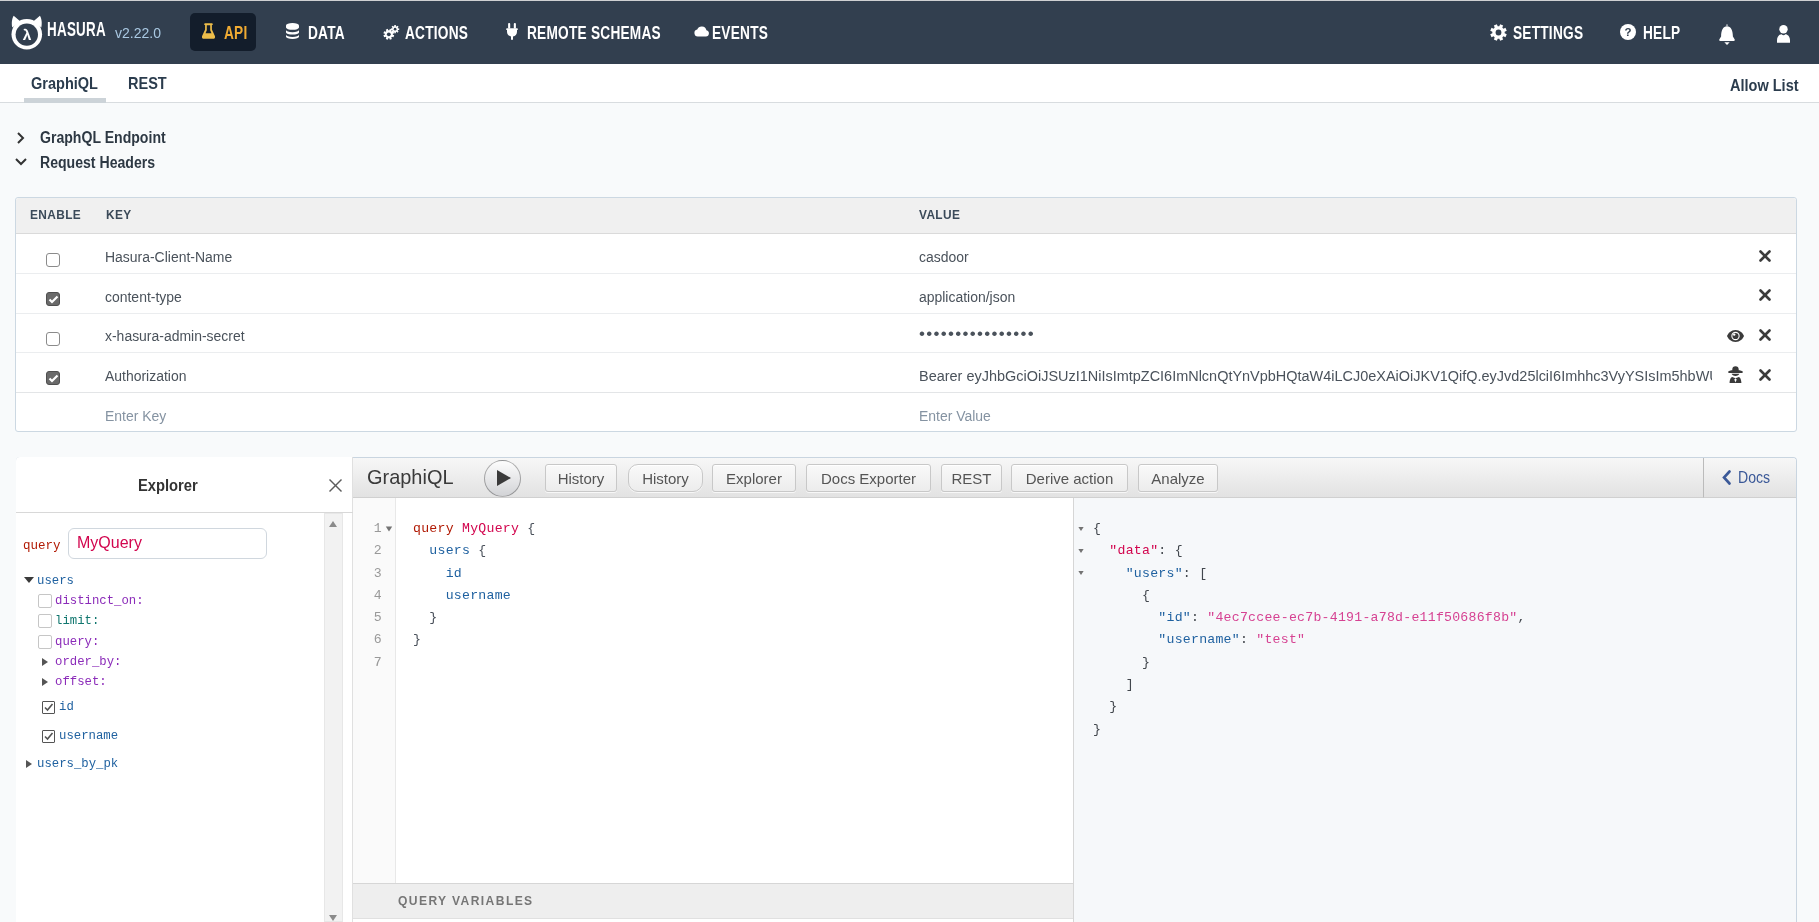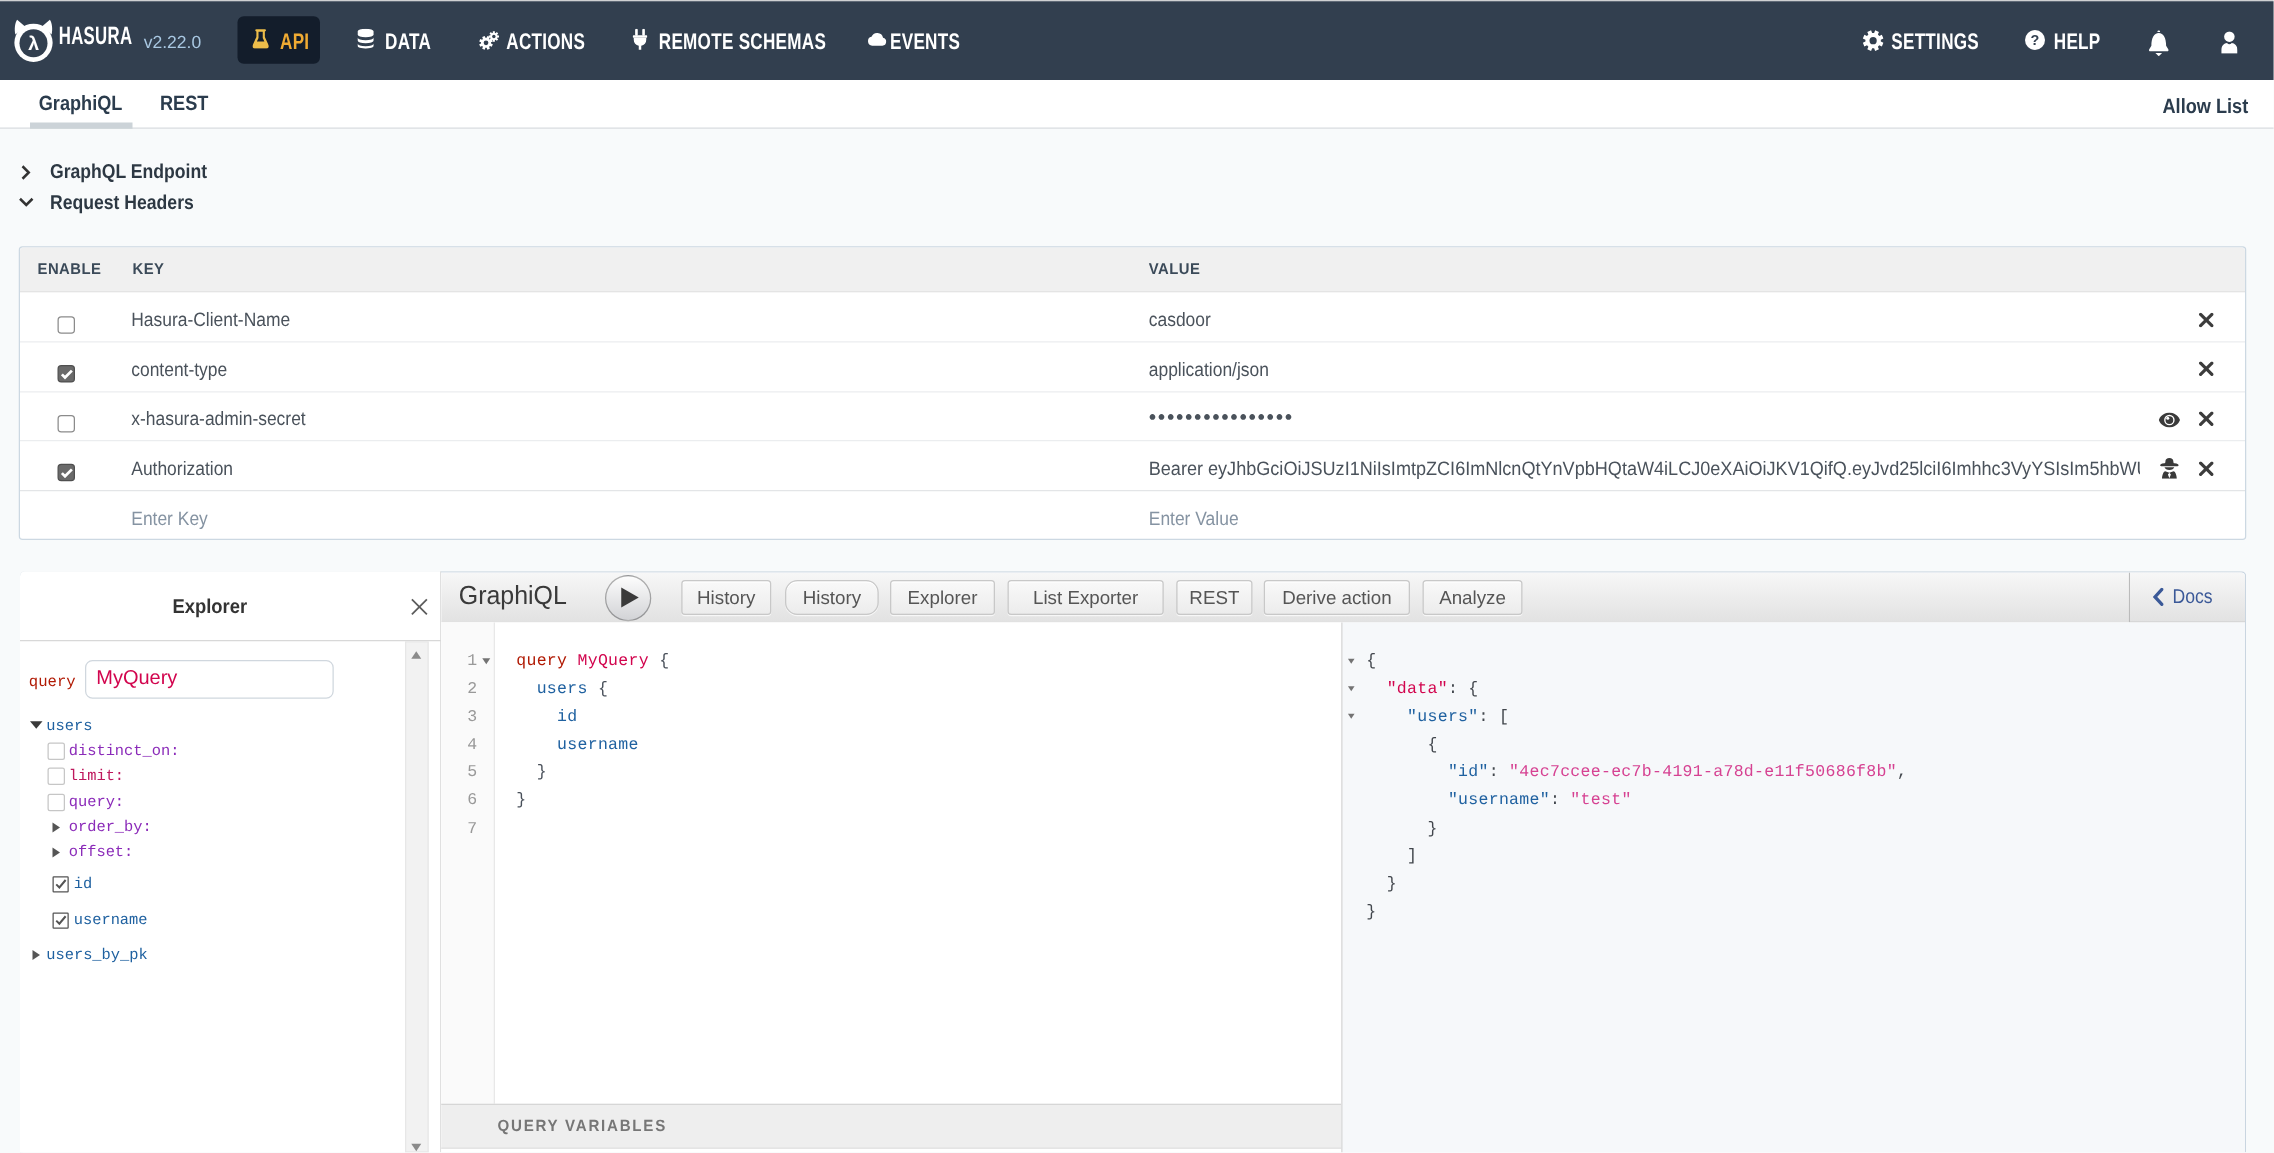--- a/index.html
+++ b/index.html
@@ -176,21 +176,21 @@
 
 <div class="abs" style="left:16px;top:457px;width:1781px;height:465px;background:#fff;border:1px solid #c9d5e0;border-bottom:none;border-radius:4px 4px 0 0;"></div>
 
 <div class="abs" style="left:353px;top:458px;width:1443px;height:40px;background:linear-gradient(#f7f7f7,#e2e2e2);border-bottom:1px solid #d0d0d0;border-radius:0 4px 0 0;"></div>
 <span class="abs" style="left:367px;top:465px;font-size:21px;color:#3a3a3a;transform:scaleX(0.95);transform-origin:left center;">GraphiQL</span>
 <div class="abs" style="left:484px;top:459.5px;width:37px;height:37px;border-radius:50%;background:linear-gradient(#fdfdfd,#d2d3d6);border:1px solid rgba(0,0,0,0.3);"></div>
 <div class="abs" style="left:497px;top:469.5px;width:0;height:0;border-top:8.5px solid transparent;border-bottom:8.5px solid transparent;border-left:14px solid #3a3a3a;"></div>
 <div class="tbtn" style="left:545px;width:72px;">History</div>
 <div class="tbtn" style="left:628px;width:75px;border-radius:10px;">History</div>
 <div class="tbtn" style="left:712px;width:84px;">Explorer</div>
-<div class="tbtn" style="left:806px;width:125px;">List Exporter</div>
+<div class="tbtn" style="left:806px;width:125px;">Docs Exporter</div>
 <div class="tbtn" style="left:941px;width:61px;">REST</div>
 <div class="tbtn" style="left:1011px;width:117px;">Derive action</div>
 <div class="tbtn" style="left:1138px;width:80px;">Analyze</div>
 
 <div class="abs" style="left:1703px;top:458px;width:93px;height:40px;background:linear-gradient(#f7f7f7,#e2e2e2);border-bottom:1px solid #d0d0d0;border-left:1px solid #bbb;border-radius:0 4px 0 0;"></div>
 <svg class="abs" style="left:1722px;top:470px;" width="9" height="15" viewBox="0 0 9 15">
     <polyline points="7.5,1.5 2,7.5 7.5,13.5" fill="none" stroke="#3B5998" stroke-width="2.6" stroke-linecap="round"></polyline>
   </svg>
 <span class="abs" style="left:1738px;top:469px;font-size:16px;color:#3B5998;transform:scaleX(0.88);transform-origin:left center;">Docs</span>
 
@@ -204,21 +204,21 @@
 
 <span class="abs mono" style="left:23px;top:539px;font-size:12.5px;color:#B11A04;">query</span>
 <div class="abs" style="left:68px;top:528px;width:199px;height:31px;background:#fff;border:1px solid #d0d7de;border-radius:6px;"></div>
 <span class="abs" style="left:77px;top:534px;font-size:16px;color:#D2054E;transform:scaleX(1.0);transform-origin:left center;">MyQuery</span>
 
 <div class="abs" style="left:24px;top:577px;width:0;height:0;border-left:5px solid transparent;border-right:5px solid transparent;border-top:6.5px solid #3a3a3a;"></div>
 <span class="abs exptree" style="left:37px;top:574px;color:#1F61A0;">users</span>
 <div class="abs" style="left:38px;top:594px;width:13.5px;height:13.5px;border:1.5px solid #c6c6c6;border-radius:2px;background:#fff;"></div>
 <span class="abs exptree" style="left:55px;top:594px;color:#8B2BB9;">distinct_on:</span>
 <div class="abs" style="left:38px;top:614px;width:13.5px;height:13.5px;border:1.5px solid #c6c6c6;border-radius:2px;background:#fff;"></div>
-<span class="abs exptree" style="left:55px;top:614px;color:#be185d;">limit:</span>
+<span class="abs exptree" style="left:55px;top:614px;color:#0f766e;">limit:</span>
 <div class="abs" style="left:38px;top:635px;width:13.5px;height:13.5px;border:1.5px solid #c6c6c6;border-radius:2px;background:#fff;"></div>
 <span class="abs exptree" style="left:55px;top:635px;color:#8B2BB9;">query:</span>
 <div class="abs" style="left:42px;top:658px;width:0;height:0;border-top:4.5px solid transparent;border-bottom:4.5px solid transparent;border-left:6px solid #555;"></div>
 <span class="abs exptree" style="left:55px;top:655px;color:#8B2BB9;">order_by:</span>
 <div class="abs" style="left:42px;top:678px;width:0;height:0;border-top:4.5px solid transparent;border-bottom:4.5px solid transparent;border-left:6px solid #555;"></div>
 <span class="abs exptree" style="left:55px;top:675px;color:#8B2BB9;">offset:</span>
 <div class="abs" style="left:42px;top:701px;width:12.5px;height:12.5px;border:1.6px solid #545454;border-radius:1px;background:#fff;"></div>
 <svg class="abs" style="left:44px;top:703px;" width="10" height="9" viewBox="0 0 10 9">
     <polyline points="1,4.5 3.5,7 8.5,1" fill="none" stroke="#545454" stroke-width="1.6"></polyline>
   </svg>

